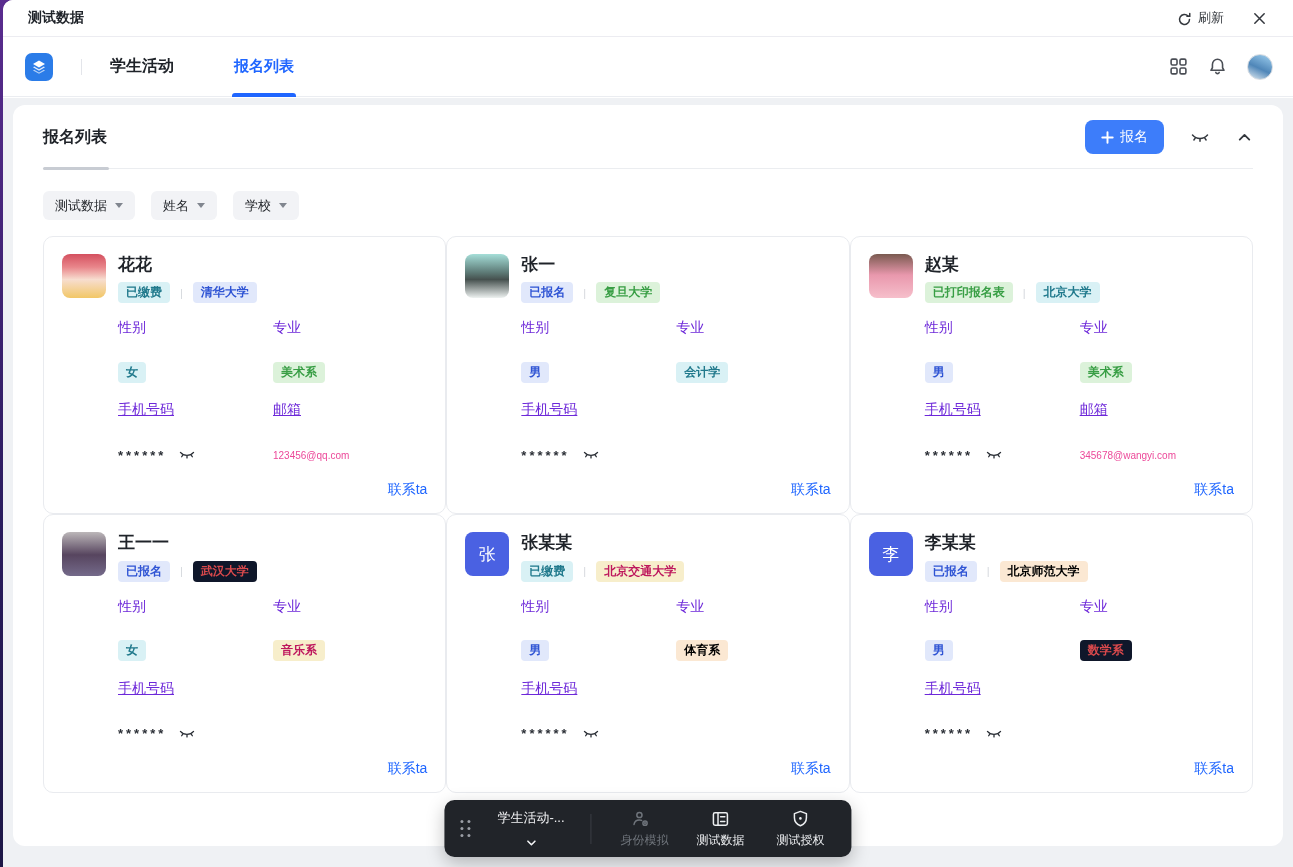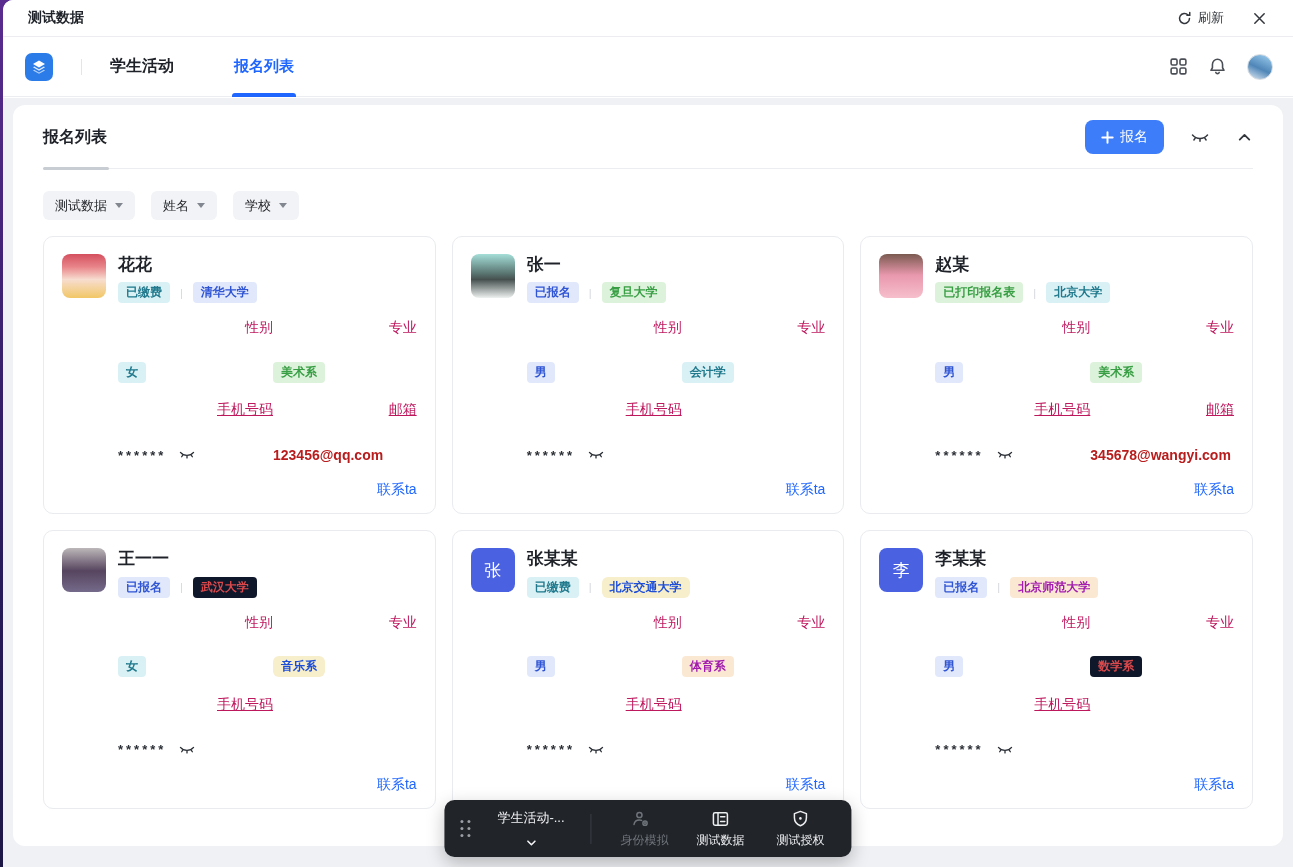--- a/index.html
+++ b/index.html
@@ -13,21 +13,21 @@
     position:absolute; left:3px; top:0; right:0; bottom:0;
     background:#fff; border-top-left-radius:10px; overflow:hidden;
   }
   
   .titlebar {
     height:37px; display:flex; align-items:center;
     padding:0 26px 0 25px; border-bottom:1px solid #ececf1; background:#fff;
   }
   .titlebar .win-title { font-size:14px; font-weight:700; flex:1; }
   .tb-right { display:flex; align-items:center; gap:28px; }
-  .refresh-group { display:flex; align-items:center; gap:6px; cursor:pointer; color:#33373d; font-size:13px; }
+  .refresh-group { display:flex; align-items:flex-end; gap:6px; cursor:pointer; color:#33373d; font-size:13px; }
   .icon-btn { display:flex; align-items:center; justify-content:center; cursor:pointer; color:#33373d; }
   
   .appbar {
     height:60px; display:flex; align-items:center; padding:0 20px 0 22px;
     border-bottom:1px solid #ebedf1; background:#fff; position:relative;gap:16px;
   }
   .logo {
     width:28px; height:28px; border-radius:7px; background:#2b7ce8;
     display:flex; align-items:center; justify-content:center; flex:none;
   }
@@ -70,47 +70,47 @@
   .filters { display:flex; gap:16px; margin-top:22px; }
   .chip {
     display:flex; align-items:center; gap:8px; background:#f2f3f6; border-radius:6px;
     height:29px; padding:0 12px; font-size:13px; color:#23262b; cursor:pointer;
   }
   .caret-down {
     width:0; height:0; border-left:4px solid transparent; border-right:4px solid transparent;
     border-top:5px solid #81868f;
   }
   
-  .cards { display:grid; grid-template-columns:repeat(3,1fr); gap:16px; margin-top:16px; }
+  .cards { display:grid; grid-template-columns:repeat(3,1fr); margin-top:16px; }
   .card { border:1px solid #e9ebef; border-radius:10px; padding:17px 18px 14px; background:#fff; }
   .card-top { display:flex; gap:12px; }
   .card-avatar { width:44px; height:44px; border-radius:8px; flex:none; }
   .card-avatar.letter { display:flex; align-items:center; justify-content:center; color:#fff; font-size:17px; background:#4a61e2; }
   .av-hua   { background:linear-gradient(180deg,#d4505f 0%,#e9868b 30%,#f7ddcf 58%,#f2c766 100%); }
   .av-zhang { background:linear-gradient(180deg,#a5ded8 0%,#5d7a76 42%,#46514f 58%,#eef2f1 100%); }
   .av-zhao  { background:linear-gradient(180deg,#7a5a50 0%,#e998ad 48%,#f6bfcb 100%); }
   .av-wang  { background:linear-gradient(180deg,#bcb7b9 0%,#57455f 52%,#746a8a 100%); }
   .card-name { font-size:17px; font-weight:700; line-height:1.2; margin-top:1px; }
   .badge-row { display:flex; align-items:center; gap:10px; margin-top:7px; }
   .badge { font-size:12px; padding:3px 8px; border-radius:4px; white-space:nowrap; line-height:1.25;font-weight:bold; }
   .badge-sep { color:#d4d7dc; font-size:11px; }
   .bdg-cyan   { background:#d9f1f5; color:#20798c; }
   .bdg-blue   { background:#e1e8fb; color:#2f54d4; }
   .bdg-green  { background:#dcf2da; color:#389e44; }
-  .bdg-yellow { background:#f7eecb; color:#1d4ed8;border-radius:6px; }
-  .bdg-orange { background:#fbe8d3; color:#a21caf; }
+  .bdg-yellow { background:#f7eecb; color:#be185d; }
+  .bdg-orange { background:#fbe8d3; color:#000000; }
   .bdg-red    { background:#0f172a; color:#d9494c; }
   .card-body { margin-left:56px; margin-top:16px; display:grid; grid-template-columns:155px 1fr; }
-  .f-label { font-size:14px; color:#be185d;text-align:right; }
+  .f-label { font-size:14px; color:#6d28d9; }
   .row-gap-badge { margin-top:24px; min-height:22px; display:flex; align-items:center; }
   .row-gap-label { margin-top:18px;text-decoration:underline; }
   .row-gap-value { margin-top:26px; min-height:20px; display:flex; align-items:center; }
   .masked { display:flex; align-items:center; gap:12px; font-size:13px; font-weight:700; letter-spacing:3px; color:#2b2f36; }
   .masked svg { cursor:pointer; }
-  .email-link { font-size:14px; color:#b91c1c; text-decoration:none; cursor:pointer; letter-spacing:0;font-weight:bold; }
+  .email-link { font-size:10px; color:#ec4899; text-decoration:none; cursor:pointer; letter-spacing:0; }
   .card-foot { display:flex; justify-content:flex-end; margin-top:16px; }
   .contact-link { font-size:14px; color:#1f66ff; cursor:pointer; }
   
   .toolbar {
     position:absolute; left:50%; transform:translateX(-50%); bottom:10px;
     background:#212429; border-radius:10px; height:57px;
     display:flex; align-items:center; padding:0 20px 0 16px; gap:18px;
     box-shadow:0 6px 18px rgba(0,0,0,.25); z-index:10;
   }
   .drag-dots { display:grid; grid-template-columns:repeat(2,4px); grid-auto-rows:4px; gap:3px; cursor:grab; }

